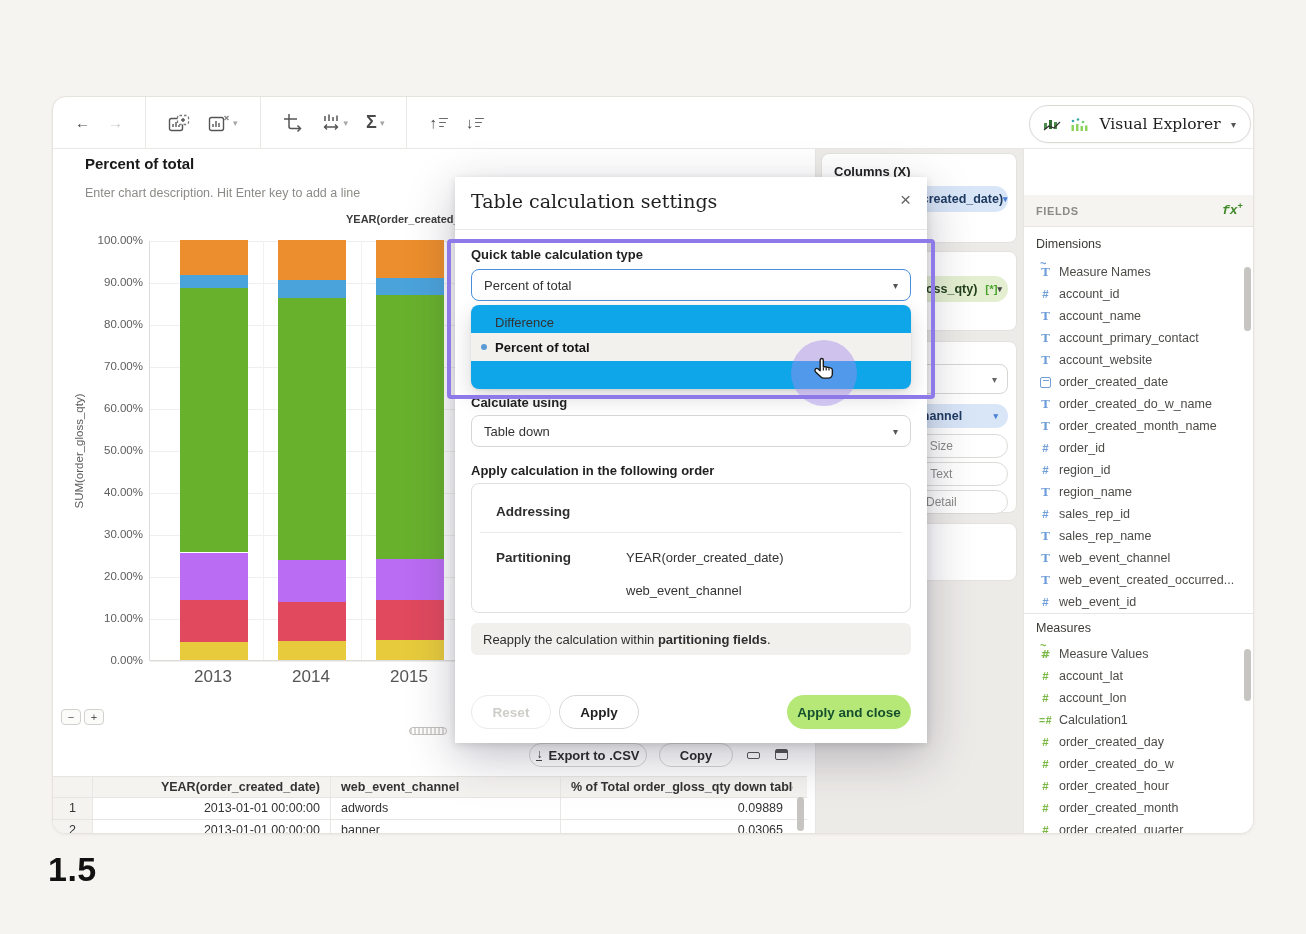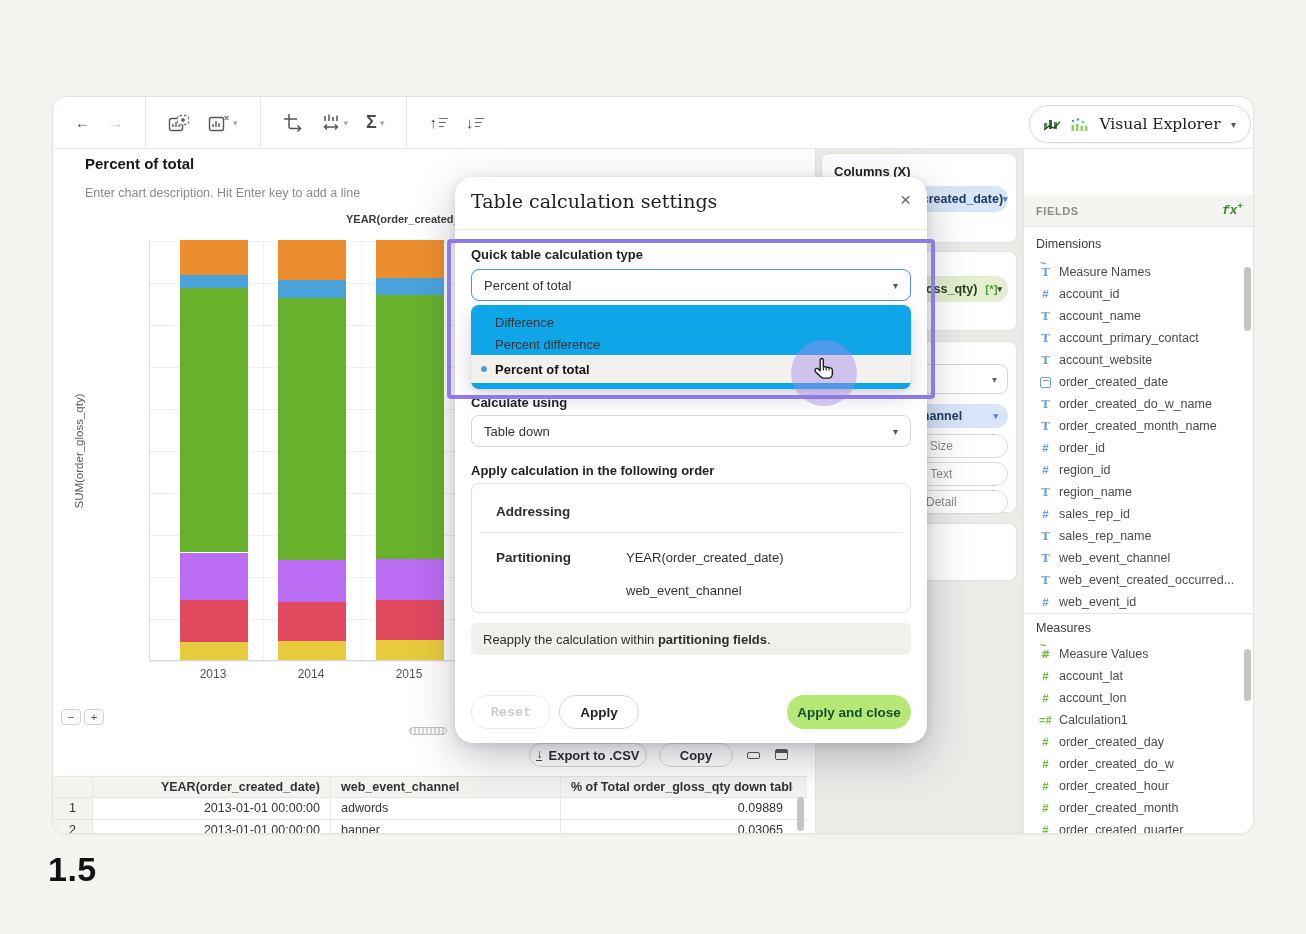--- a/index.html
+++ b/index.html
@@ -41,21 +41,21 @@
   .chart-top-title { left:293px; top:116px; font-size:11px; font-weight:700; color:#3c3c3c; white-space:nowrap; }
   .plot { left:96px; top:144px; width:662px; height:420px; border-left:1px solid #dddcd9; border-bottom:1px solid #dddcd9; }
   .gridline-h { position:absolute; left:0; width:100%; height:1px; background:#efefed; }
   .gridline-v { position:absolute; top:0; height:100%; width:1px; background:#f1f1ef; }
   .bar { position:absolute; bottom:0; height:100%; }
   .seg { position:absolute; left:0; width:100%; }
   .yticks { left:24px; top:144px; width:66px; height:420px; }
   .ytick { position:absolute; right:0; font-size:11.5px; color:#5c5c5c; }
   .yaxis-label { left:26px; top:354px; transform:translate(-50%,-50%) rotate(-90deg); font-size:11.5px; color:#5c5c5c; white-space:nowrap; }
   .xlabels { left:96px; top:570px; width:662px; height:18px; }
-  .xlabel { position:absolute; text-align:center; font-size:12px; color:#555; }
+  .xlabel { position:absolute; text-align:center; font-size:17px; color:#555; }
   .zoombtn { top:612px; width:20px; height:16px; border:1px solid #d3d1cd; border-radius:4px; background:#fbfbfa;
              display:flex; align-items:center; justify-content:center; font-size:11px; color:#555; }
   .hthumb { left:356px; top:630px; width:38px; height:8px; border:1px solid #c2c0bc; border-radius:4px;
             background:repeating-linear-gradient(90deg,#d9d7d3 0 2px,transparent 2px 4px); }
 
   
   .export-row { left:0px; top:646px; width:762px; height:26px; }
   .btn-pill { position:absolute; height:24px; border:1px solid #d7d5d1; border-radius:13px; background:#fff;
               display:flex; align-items:center; justify-content:center; gap:6px;
               font-size:13px; font-weight:700; color:#2b2b2b; }
@@ -115,21 +115,21 @@
   .fi-calendar { width:11px; min-width:11px; height:11px; border:1.3px solid currentColor; border-radius:2px; margin:0 2px; }
   .fi-calendar::before { content:""; position:absolute; top:2px; left:1.5px; right:1.5px; height:1.3px; background:currentColor; }
   .fi-measure-names::before, .fi-measure-values::before { font-family:"DejaVu Serif", serif; }
   .fi-measure-names::before { content:"T"; }
   .fi-measure-values::before { content:"#"; }
   .fi-measure-names::after, .fi-measure-values::after { content:"~"; position:absolute; top:-8px; left:2px; font-size:11px; }
   .side-divider { position:absolute; left:0; width:100%; height:1px; background:#e8e6e2; }
   .sthumb { position:absolute; left:220px; width:7px; background:#c7c5c1; border-radius:4px; }
 
   
-  .modal { left:402px; top:80px; width:472px; height:566px; background:#fff; border-radius:18px;
+  .modal { left:402px; top:80px; width:472px; height:566px; background:#fff; border-radius:0;
            box-shadow:0 14px 44px rgba(40,35,60,.28), 0 2px 8px rgba(0,0,0,.12); z-index:40; }
   .modal-title { position:absolute; left:16px; top:13px; font-family:"DejaVu Serif", serif; font-size:19px; color:#1f1f1f; }
   .modal-close { position:absolute; right:16px; top:12px; font-size:19px; color:#666; }
   .modal-hdiv { position:absolute; left:0; top:52px; width:100%; height:1px; background:#eae8e4; }
   .m-label { position:absolute; left:16px; font-size:13px; font-weight:700; color:#1f1f1f; }
   .m-select { position:absolute; left:16px; width:440px; height:32px; border-radius:8px; background:#fff;
               display:flex; align-items:center; padding:0 12px; font-size:13px; color:#333; }
   .m-select .scaret { margin-left:auto; font-size:10px; color:#555; }
   .sel-focus { border:1.5px solid #4a8fdd; }
   .sel-plain { border:1px solid #d8d6d2; }
@@ -141,21 +141,21 @@
   .order-box { position:absolute; left:16px; top:306px; width:440px; height:130px; border:1px solid #e2e0dc; border-radius:8px; }
   .ob-label { position:absolute; left:24px; font-size:13.5px; font-weight:700; color:#2e2e2e; }
   .ob-div { position:absolute; left:8px; right:8px; top:48px; height:1px; background:#eceae6; }
   .part-fields { position:absolute; left:154px; top:66px; }
   .part-fields div { font-size:13px; color:#333; margin-bottom:18px; }
   .note-bar { position:absolute; left:16px; top:446px; width:440px; height:32px; background:#f1f0ed; border-radius:6px;
               display:flex; align-items:center; padding:0 12px; font-size:13px; color:#2e2e2e; }
   .note-bar b { font-weight:700; }
   .m-btn { position:absolute; top:518px; height:34px; border-radius:17px; display:flex; align-items:center;
            justify-content:center; font-size:13.5px; font-weight:700; background:#fff; }
-  .btn-reset { left:16px; width:80px; border:1px solid #edebe8; color:#cfcdc9;font-family:Liberation Mono, monospace; }
+  .btn-reset { left:16px; width:80px; border:1px solid #edebe8; color:#cfcdc9; }
   .btn-apply { left:104px; width:80px; border:1px solid #d9d7d3; color:#222; }
   .btn-applyclose { left:332px; width:124px; border:none; background:#b6e878; color:#15502e; }
 
   
   .purple-box { left:394px; top:142px; width:488px; height:160px; border:4px solid #8d7ae8; border-radius:4px;
                 z-index:60; pointer-events:none; }
   .cursor-wrap { left:738px; top:243px; width:66px; height:66px; z-index:50; pointer-events:none; }
   .cursor-circle { position:absolute; inset:0; border-radius:50%; background:rgba(164,140,235,.45); }
   .cursor-hand { position:absolute; left:20px; top:16px; }
 
@@ -251,20 +251,33 @@
         </svg>
       <span class="vx-label">Visual Explorer</span>
       <span class="vx-caret">▾</span>
     </div>
 
     <div class="abs mid-bg"></div>
 
     <div class="abs panel-title">Percent of total</div>
     <div class="abs panel-desc">Enter chart description. Hit Enter key to add a line</div>
     <div class="abs chart-top-title">YEAR(order_created_date)</div>
+    <div class="abs yticks">
+        <div class="ytick" style="top: -7px;">100.00%</div>
+        <div class="ytick" style="top: 35px;">90.00%</div>
+        <div class="ytick" style="top: 77px;">80.00%</div>
+        <div class="ytick" style="top: 119px;">70.00%</div>
+        <div class="ytick" style="top: 161px;">60.00%</div>
+        <div class="ytick" style="top: 203px;">50.00%</div>
+        <div class="ytick" style="top: 245px;">40.00%</div>
+        <div class="ytick" style="top: 287px;">30.00%</div>
+        <div class="ytick" style="top: 329px;">20.00%</div>
+        <div class="ytick" style="top: 371px;">10.00%</div>
+        <div class="ytick" style="top: 413px;">0.00%</div>
+      </div>
     <div class="abs yaxis-label">SUM(order_gloss_qty)</div>
     <div class="abs plot">
         <div class="gridline-h" style="top: 0px;"></div>
         <div class="gridline-h" style="top: 42px;"></div>
         <div class="gridline-h" style="top: 84px;"></div>
         <div class="gridline-h" style="top: 126px;"></div>
         <div class="gridline-h" style="top: 168px;"></div>
         <div class="gridline-h" style="top: 210px;"></div>
         <div class="gridline-h" style="top: 252px;"></div>
         <div class="gridline-h" style="top: 294px;"></div>
@@ -495,23 +508,20 @@
 
       <div class="m-label" style="top:70px">Quick table calculation type</div>
       <div class="m-select sel-focus" style="top:92px">
         <span>Percent of total</span>
         <span class="scaret">▾</span>
       </div>
       <div class="dropdown" id="calc-options">
           <div class="opt">
             <span>Difference</span>
           </div>
-          <div class="opt">
-            <span>Percent difference</span>
-          </div>
           <div class="opt sel">
             <span class="dot"></span>
             <span>Percent of total</span>
           </div>
         </div>
 
       <div class="m-label" style="top:218px">Calculate using</div>
       <div class="m-select sel-plain" style="top:238px">
         <span>Table down</span>
         <span class="scaret">▾</span>

